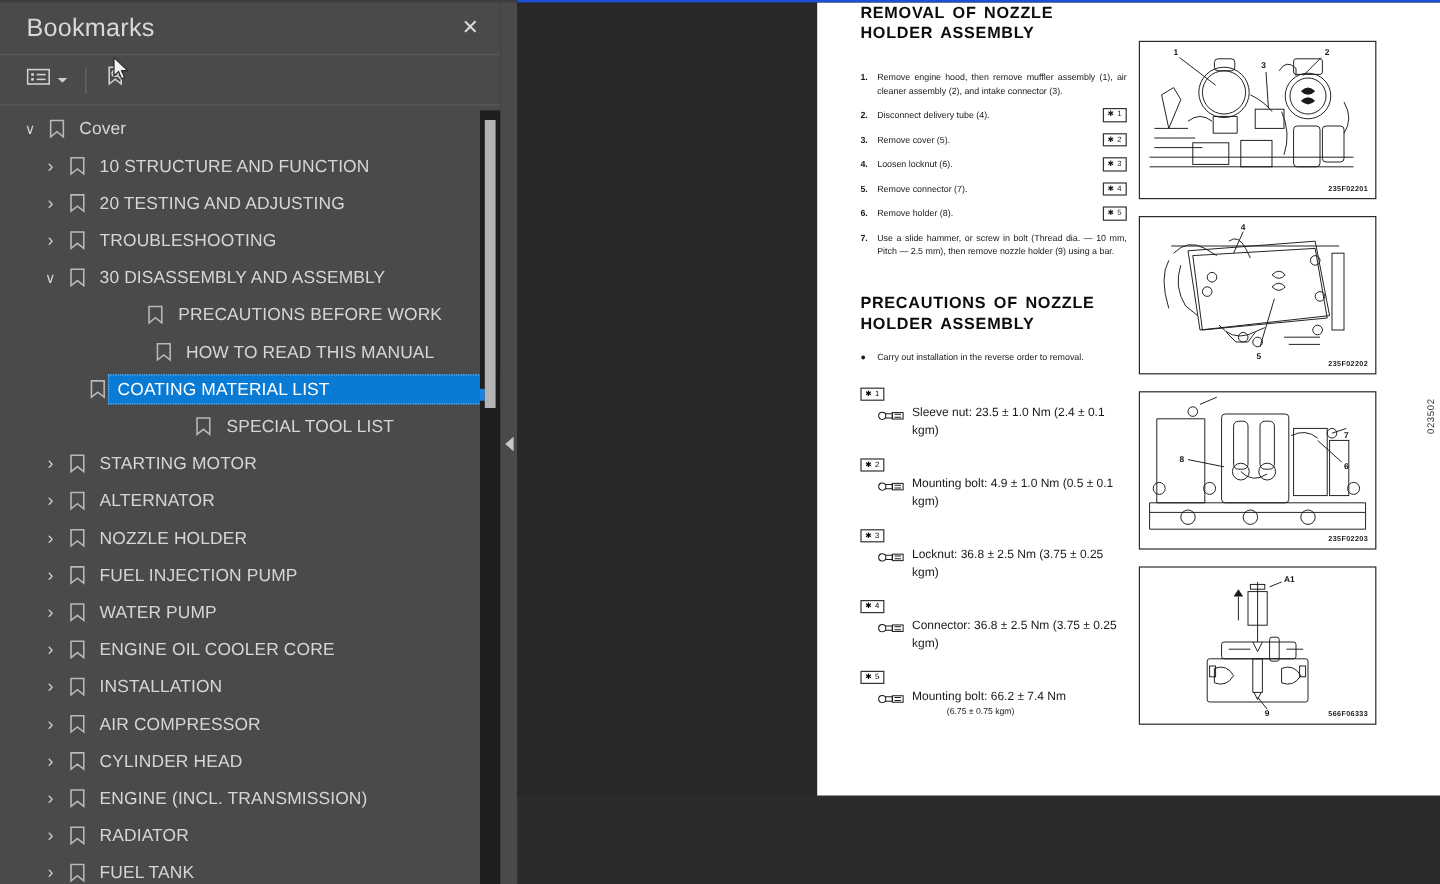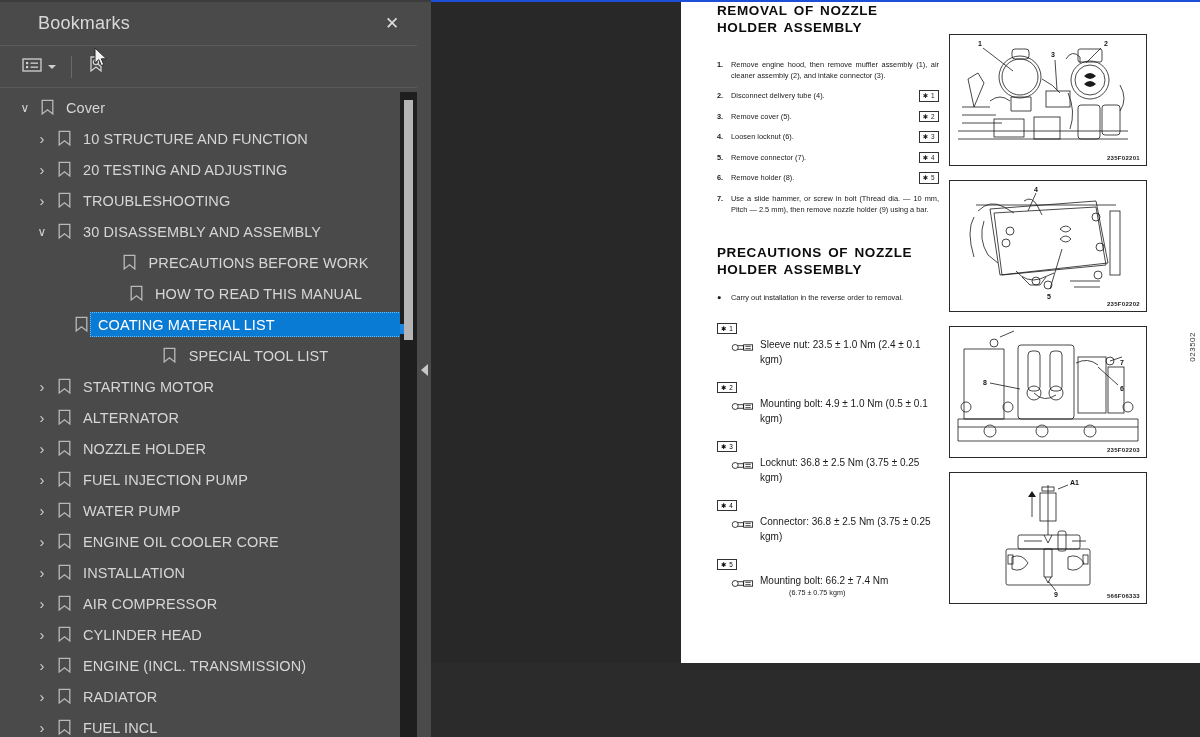--- a/index.html
+++ b/index.html
@@ -16,21 +16,21 @@
     width:417px;height:737px;background:#4a4a4a;
     display:flex;flex-direction:column;position:relative;
     border-top:2px solid #3c3c3c;
     box-sizing:border-box;
   }
   .sb-header{
     height:43px;min-height:43px;display:flex;align-items:center;
     padding:0 14px 0 22px;justify-content:space-between;
     border-bottom:1px solid #5a5a5a;
   }
-  .sb-title{color:#d8d8d8;font-size:18px;letter-spacing:.2px;margin-left:16px;}
+  .sb-title{color:#d8d8d8;font-size:21px;letter-spacing:.2px;}
   .sb-close{
     color:#dcdcdc;font-size:17px;line-height:1;cursor:pointer;
     width:22px;height:22px;display:flex;align-items:center;justify-content:center;
     font-family:"DejaVu Sans",sans-serif;font-weight:300;
   }
   .sb-toolbar{
     height:41px;min-height:41px;display:flex;align-items:center;
     padding-left:18px;gap:0px;border-bottom:1px solid #5a5a5a;
   }
   .tb-btn{
@@ -384,21 +384,21 @@
           </span>
           <span class="lbl">RADIATOR</span>
         </div>
         <div class="row lvl2">
           <span class="twisty" style="font-size: 15px;">›</span>
           <span class="bm">
             <svg width="15" height="17" viewBox="0 0 15 17">
               <path d="M2.2 1.4 h10.6 v13.6 l-5.3 -4.2 l-5.3 4.2 z" fill="none" stroke="#b9b9b9" stroke-width="1.3"></path>
             </svg>
           </span>
-          <span class="lbl">FUEL INCL</span>
+          <span class="lbl">FUEL TANK</span>
         </div>
       </div>
 
     <div class="sb-scroll">
       <div class="sb-blue-mark"></div>
       <div class="sb-thumb"></div>
     </div>
 
     <div class="cursor">
       <svg width="16" height="22" viewBox="0 0 16 22">

